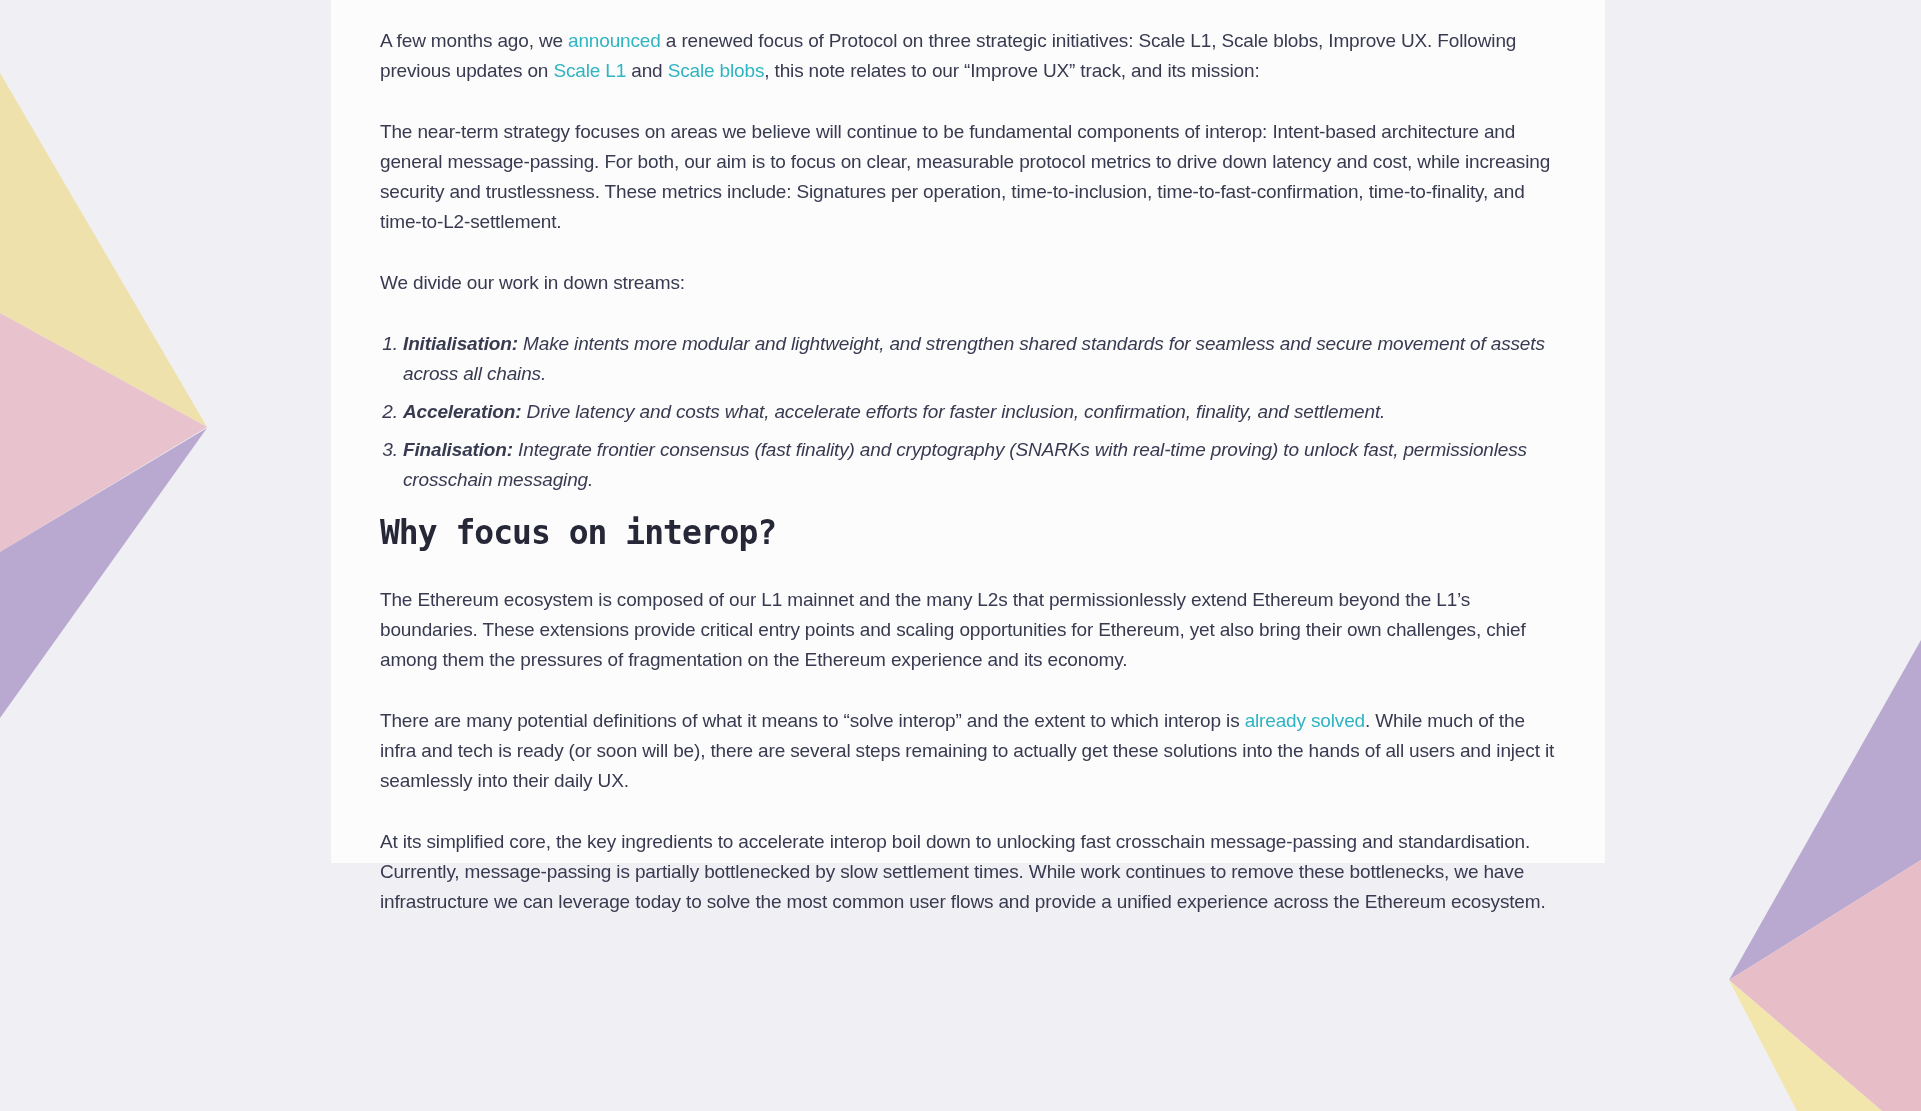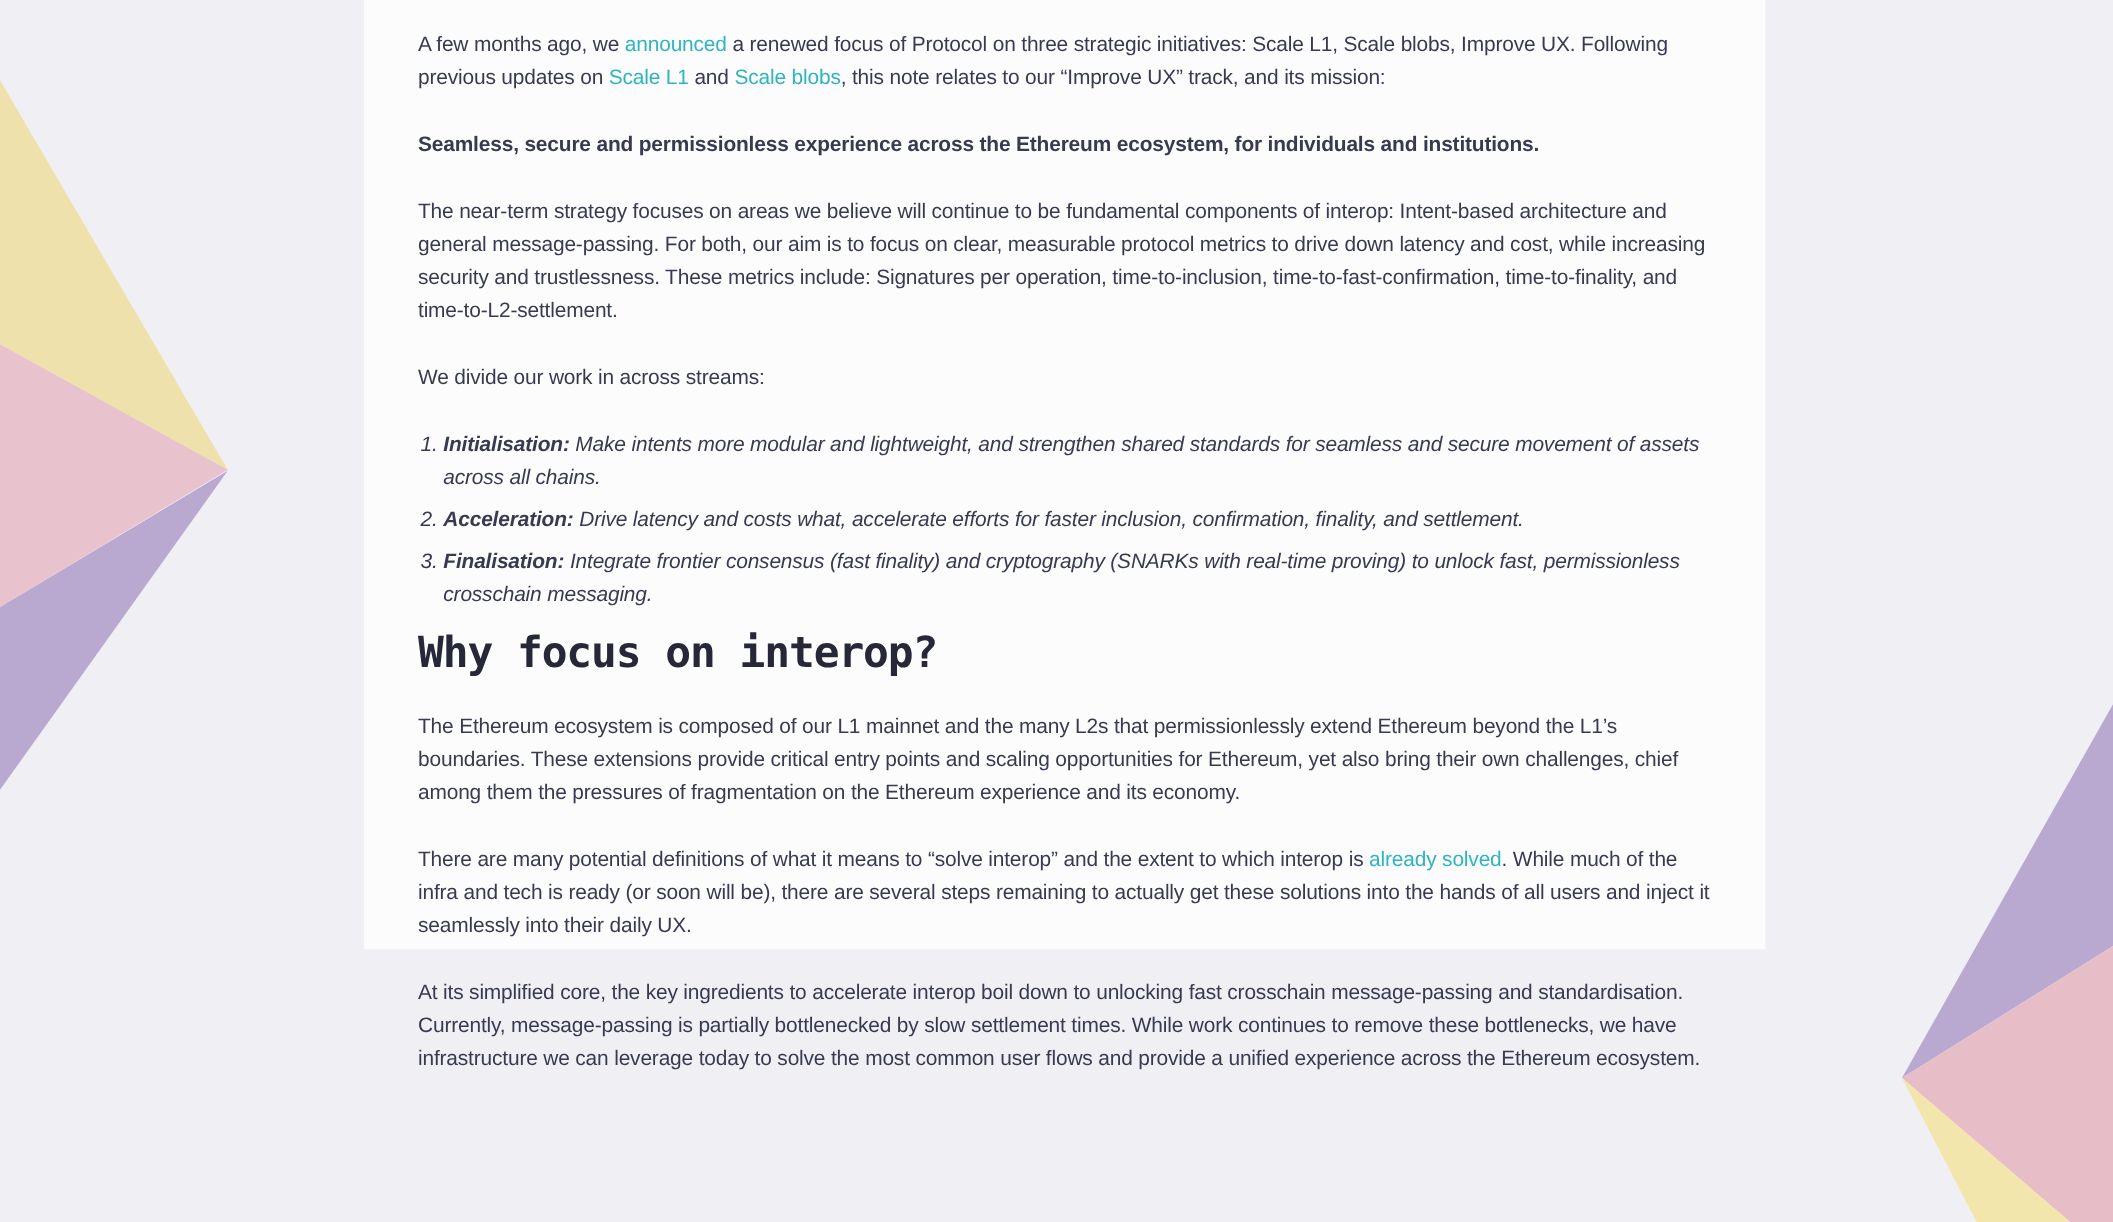--- a/index.html
+++ b/index.html
@@ -48,21 +48,21 @@
     margin: 0;
     padding: 0 0 0 23px;
     list-style: decimal outside;
     font-style: italic;
   }
   ol.streams li { margin: 0 0 8px 0; }
   ol.streams li:last-child { margin-bottom: 0; }
   h2.section-heading {
     font-family: "DejaVu Sans Mono", monospace;
     font-weight: bold;
-    font-size: 39px;
+    font-size: 33px;
     line-height: 48px;
     letter-spacing: -1px;
     color: #262838;
     margin: 14px 0 28px 0;
   }
 </style>
 </head>
 <body>
 
 <div class="stage">
@@ -77,26 +77,25 @@
     <polygon points="29,380 221,40 221,260" fill="#b9a8d0"></polygon>
     <polygon points="29,380 221,260 221,511 182,511" fill="#e7bdc8"></polygon>
     <polygon points="29,380 182,511 97,511" fill="#f3e6ac"></polygon>
   </svg>
 
   <div class="card">
     <article class="article">
 
       <p class="para"><span>A few months ago, we </span><a class="link" href="#">announced</a><span> a renewed focus of Protocol on three strategic initiatives: Scale L1, Scale blobs, Improve UX. Following previous updates on </span><a class="link" href="#">Scale L1</a><span> and </span><a class="link" href="#">Scale blobs</a><span>, this note relates to our “Improve UX” track, and its mission:</span></p>
 
-      <p class="para bold">Seamless, secure and permissionless experience across the Ethereum ecosystem, for individuals and institutions.</p>
 
 
       <p class="para">The near-term strategy focuses on areas we believe will continue to be fundamental components of interop: Intent-based architecture and general message-passing. For both, our aim is to focus on clear, measurable protocol metrics to drive down latency and cost, while increasing security and trustlessness. These metrics include: Signatures per operation, time-to-inclusion, time-to-fast-confirmation, time-to-finality, and time-to-L2-settlement.</p>
 
-      <p class="para">We divide our work in across streams:</p>
+      <p class="para">We divide our work in down streams:</p>
 
       <ol class="streams">
         <li><strong>Initialisation:</strong><span> Make intents more modular and lightweight, and strengthen shared standards for seamless and secure movement of assets across all chains.</span></li>
         <li><strong>Acceleration:</strong><span> Drive latency and costs what, accelerate efforts for faster inclusion, confirmation, finality, and settlement.</span></li>
         <li><strong>Finalisation:</strong><span> Integrate frontier consensus (fast finality) and cryptography (SNARKs with real-time proving) to unlock fast, permissionless crosschain messaging.</span></li>
       </ol>
 
       <h2 class="section-heading">Why focus on interop?</h2>
 
       <p class="para">The Ethereum ecosystem is composed of our L1 mainnet and the many L2s that permissionlessly extend Ethereum beyond the L1’s boundaries. These extensions provide critical entry points and scaling opportunities for Ethereum, yet also bring their own challenges, chief among them the pressures of fragmentation on the Ethereum experience and its economy.</p>

